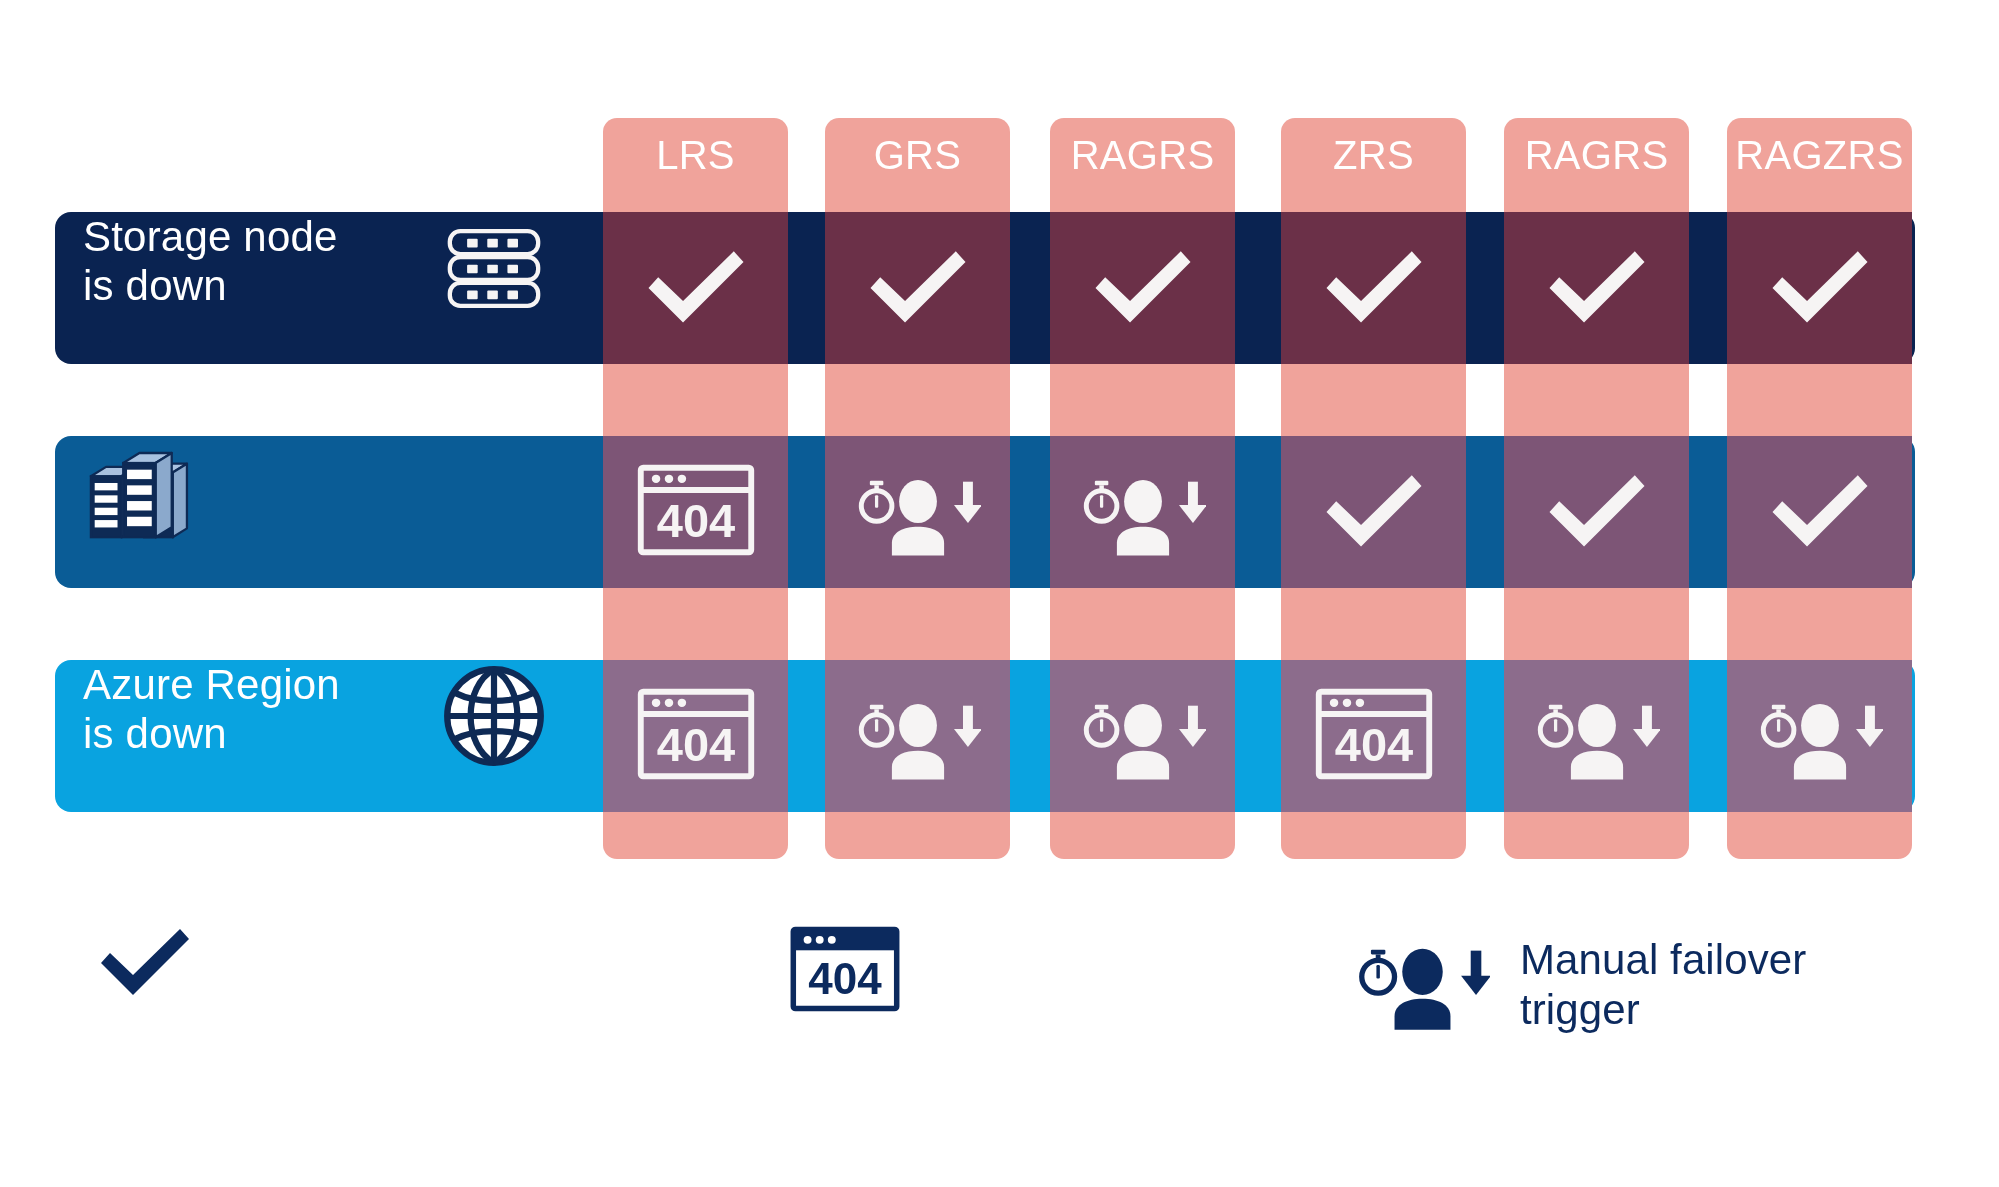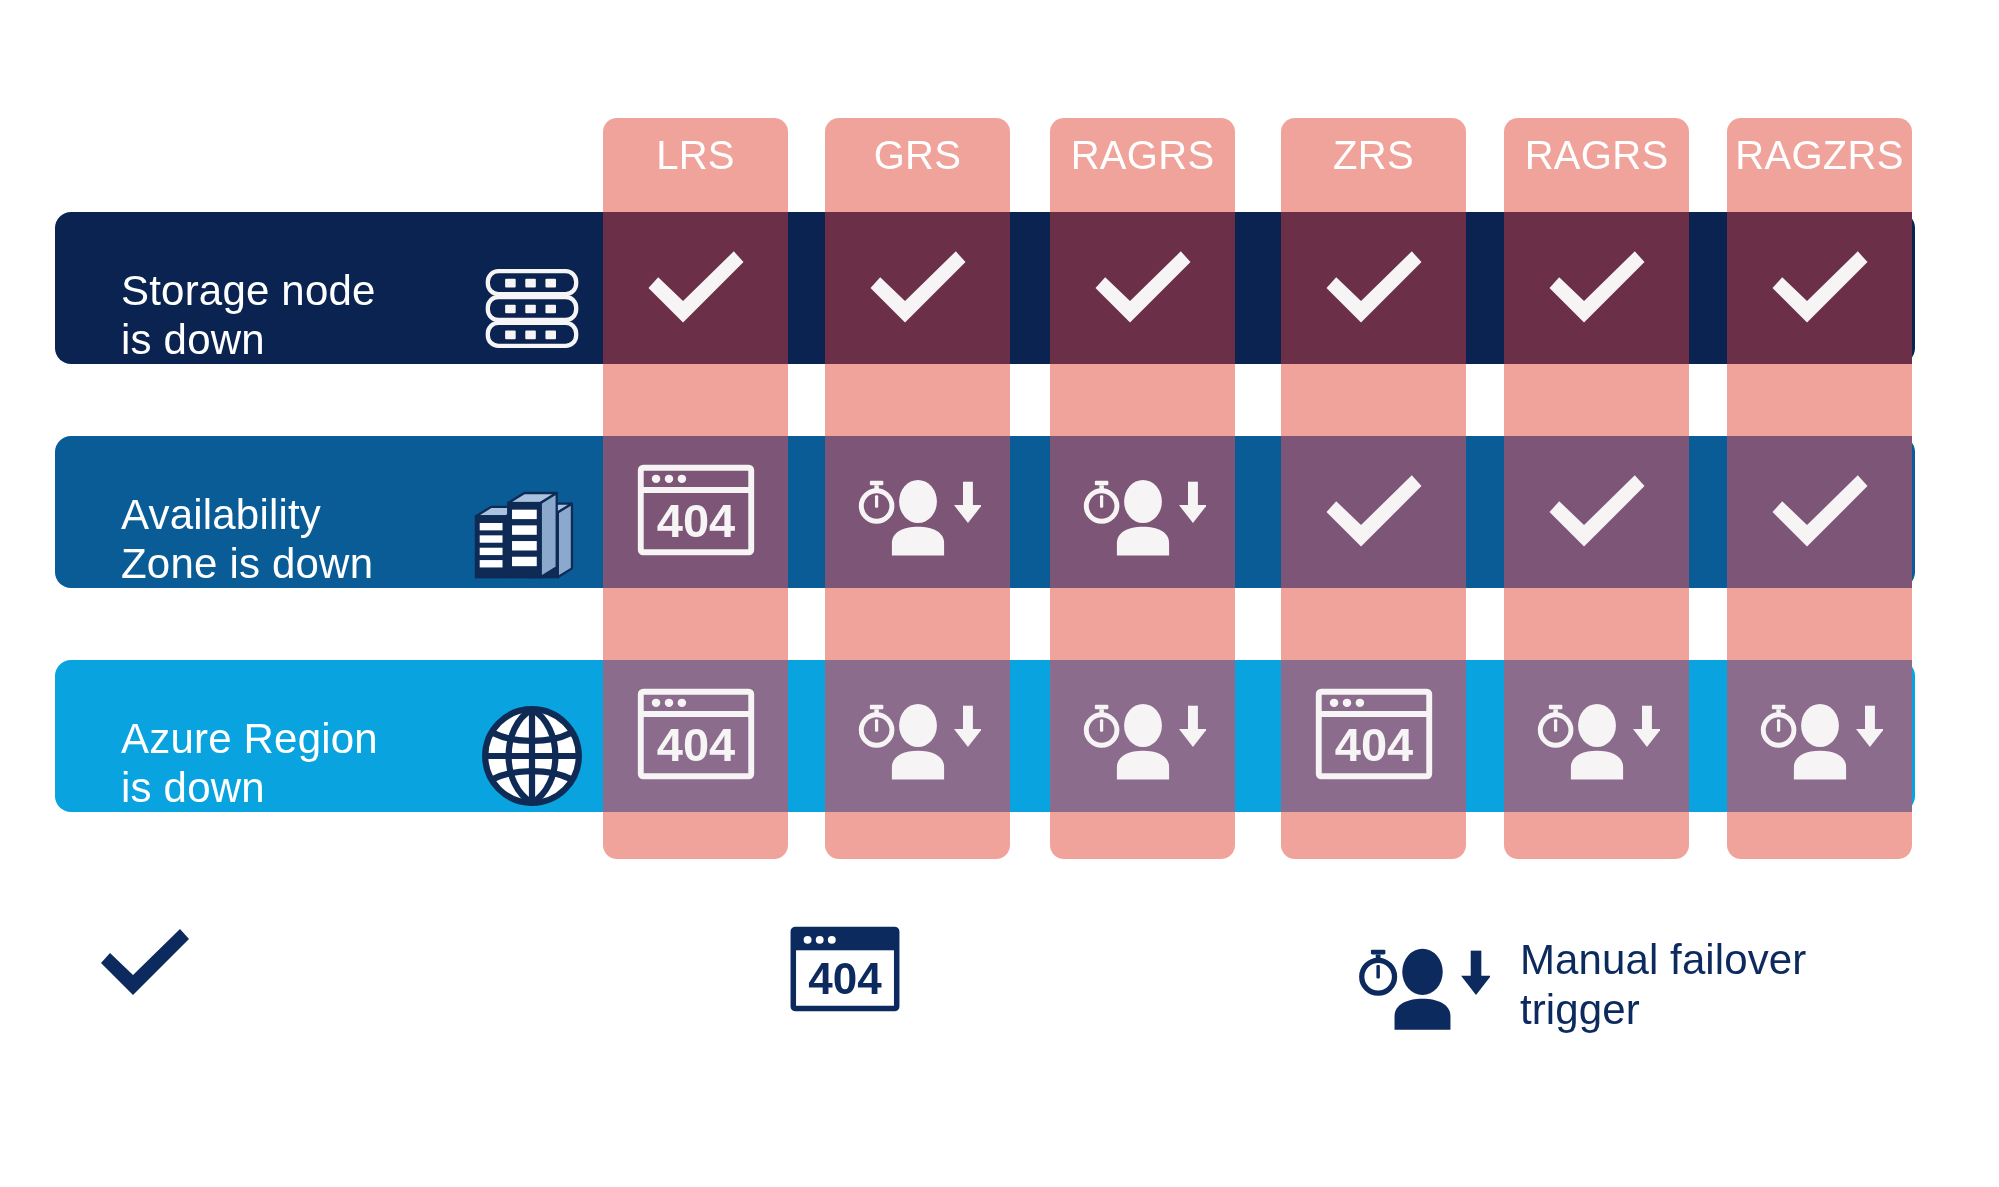--- a/index.html
+++ b/index.html
@@ -58,25 +58,24 @@
   .row-bar.r1 { top: 212px; background: #0A2351; }
   .row-bar.r2 { top: 436px; background: #0A5C96; }
   .row-bar.r3 { top: 660px; background: #09A3E0; }
 
   .row-label-box {
     position: absolute;
     left: 0; top: 0;
     width: 545px;
     height: 100%;
     display: flex;
-    align-items: flex-end;
+    align-items: flex-start;
     justify-content: space-between;
     padding: 0 42px 0 28px;
     box-sizing: border-box;
-    margin-left: 38px;
   }
   .row-label-text {
     color: #ffffff;
     font-size: 42px;
     line-height: 1.17;
     font-weight: 400;
     white-space: pre-line;
     letter-spacing: .2px;
   }
   .row-icon {
@@ -207,22 +206,20 @@
           <path d="M6 38 L15 28 L38 50 L85 4 L94 14 L38 70 Z" fill="#F6F4F4"></path>
         </svg></span>
     </div>
     <div class="cell r1" style="left: 1727px; width: 185px;">
       <span class="cell-icon"><svg width="108" height="77.75999999999999" viewBox="0 0 100 72">
           <path d="M6 38 L15 28 L38 50 L85 4 L94 14 L38 70 Z" fill="#F6F4F4"></path>
         </svg></span>
     </div>
     <div class="row-bar r2" style="width: 1860px; background: rgb(10, 92, 150);">
       <div class="row-label-box">
-        <div class="row-label-text">Availability
-Zone is down</div>
         <div class="row-icon">
           <svg width="124" height="97" viewBox="0 0 130 102">
             <g>
               <path d="M6 34 L22 24.08 L54 24.08 L38 34 Z" fill="#A9C2E0" stroke="#0E2A55" stroke-width="2.4" stroke-linejoin="round"></path>
               <path d="M38 34 L54 24.08 L54 88.08 L38 98 Z" fill="#8BA9CC" stroke="#0E2A55" stroke-width="2.4" stroke-linejoin="round"></path>
               <rect x="6" y="34" width="32" height="64" fill="#0E2A55" stroke="#0E2A55" stroke-width="2.4"></rect>
               <rect x="10" y="41" width="24" height="7.75" fill="#FFFFFF"></rect>
               <rect x="10" y="54" width="24" height="7.75" fill="#FFFFFF"></rect>
               <rect x="10" y="67" width="24" height="7.75" fill="#FFFFFF"></rect>
               <rect x="10" y="80" width="24" height="7.75" fill="#FFFFFF"></rect>

